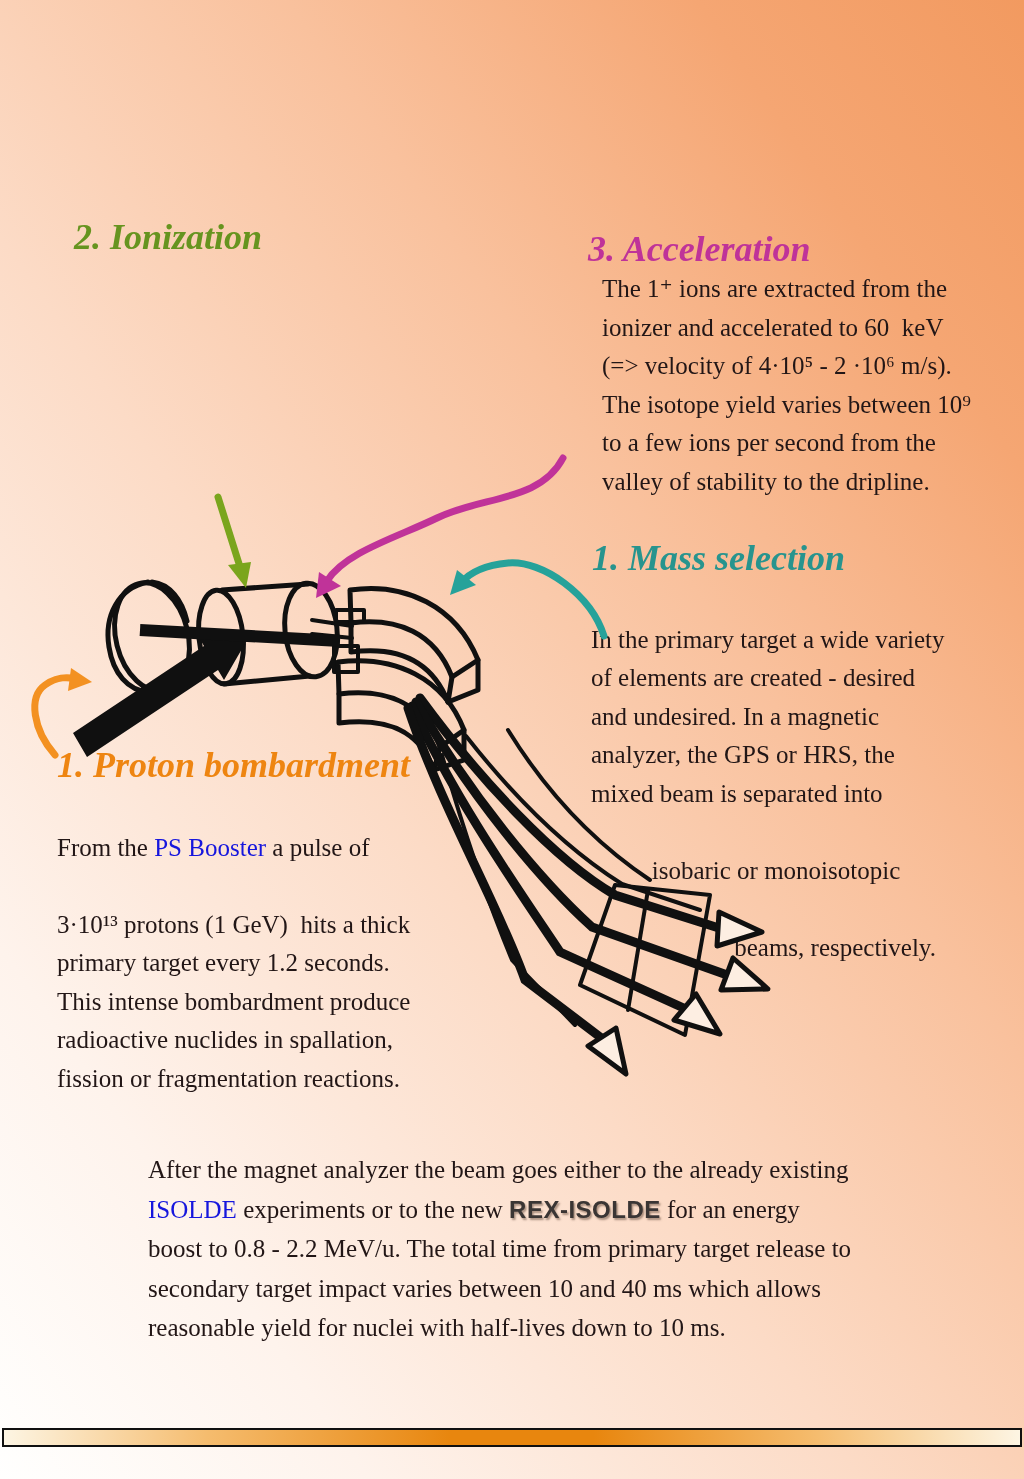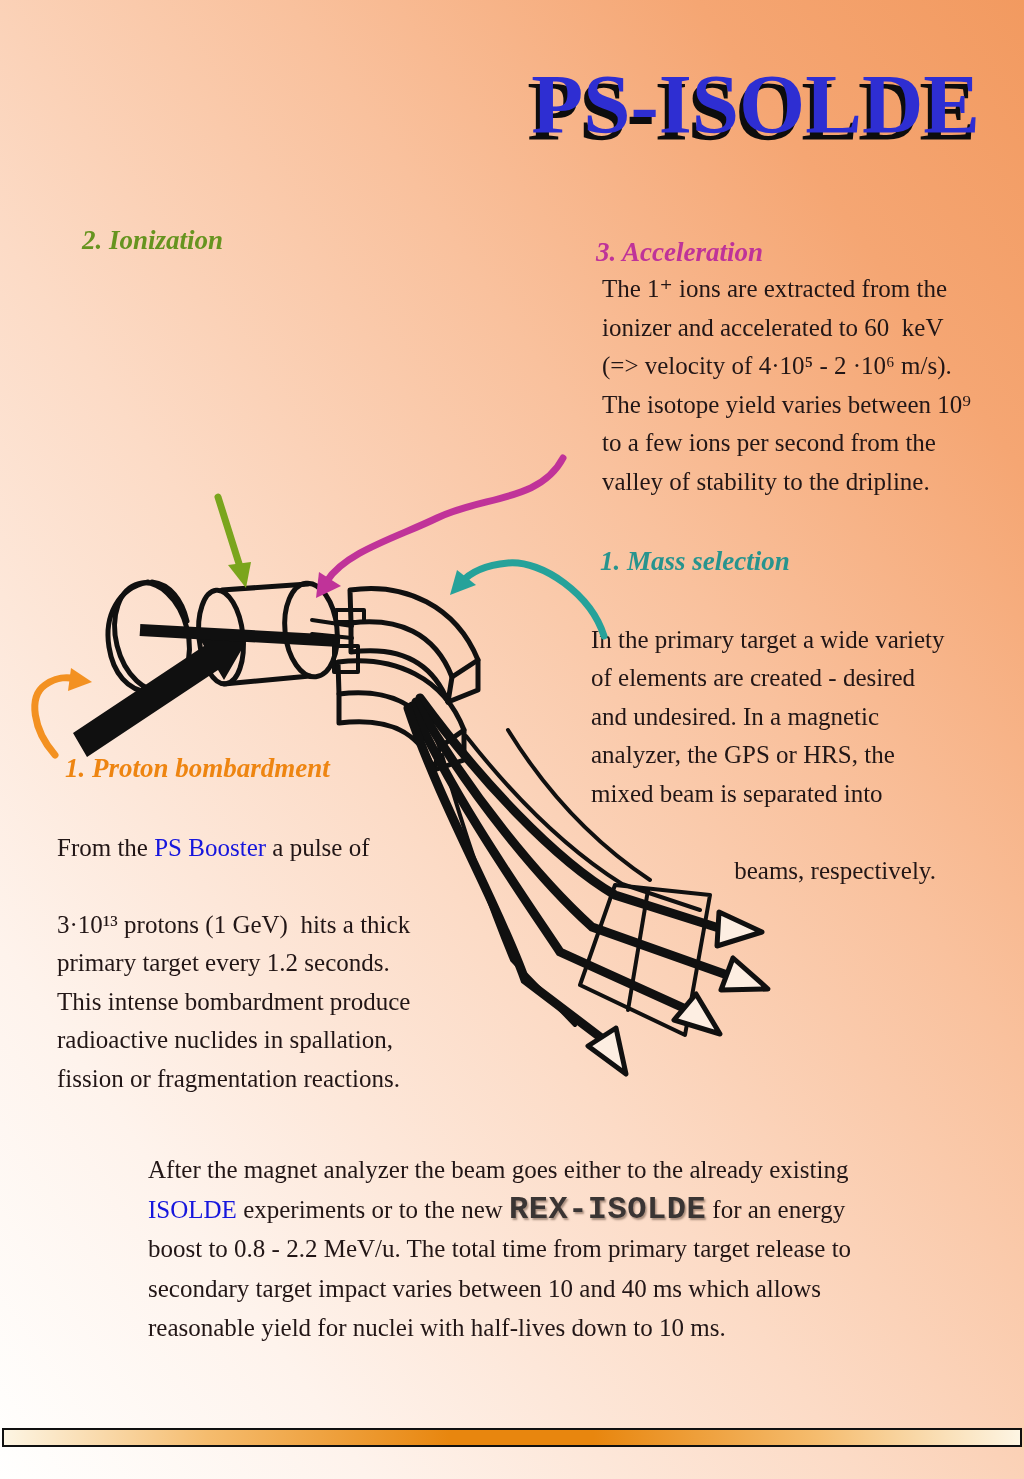--- a/index.html
+++ b/index.html
@@ -10,78 +10,78 @@
     font-family:"Liberation Serif","DejaVu Serif",serif;
     color:#221616;
   }
   .title{
     position:absolute;top:62px;right:44px;margin:0;
     font-family:"Liberation Serif",serif;font-weight:bold;font-size:85px;line-height:1;
     color:#2e2ed2;letter-spacing:0px;white-space:nowrap;
     text-shadow:-4px 7px 0 #0d0d0d;
   }
   .heading{
-    position:absolute;margin:8px;
-    font-style:italic;font-weight:bold;font-size:27px;line-height:1.2;white-space:nowrap;
+    position:absolute;margin:0;
+    font-style:italic;font-weight:bold;font-size:36px;line-height:1.2;white-space:nowrap;
   }
   .h-ionization{left:74px;top:216px;color:#66941f;}
   .h-acceleration{left:588px;top:228px;color:#bf3399;}
   .h-mass{left:592px;top:537px;color:#27948e;}
   .h-proton{left:57px;top:744px;color:#ee8511;}
   .body{
     position:absolute;font-size:25px;line-height:38.5px;white-space:pre-line;
   }
   .b-ionization{left:68px;top:260px;width:430px;}
   .b-acceleration{left:582px;top:270px;width:440px;margin-left:20px;}
   .b-mass{left:591px;top:582px;width:400px;}
   .b-proton{left:57px;top:790px;width:440px;}
   .line-centered{text-align:center;padding-right:30px;}
   .line-right{text-align:right;padding-right:55px;}
   .footer-para{
     position:absolute;left:148px;top:1150px;width:800px;
     font-size:25px;line-height:39.5px;white-space:pre-line;
   }
   .link-blue{color:#1616dd;font-weight:normal;}
   .rex{
-    font-family:Liberation Mono, monospace;
-    font-weight:700;font-size:32px;color:#3a3534;letter-spacing:0.5px;
+    font-family:Liberation Sans, sans-serif;
+    font-weight:700;font-size:24px;color:#3a3534;letter-spacing:0.5px;
     text-shadow:1.5px 1.5px 2px rgba(100,75,60,0.55);
   }
   .diagram{position:absolute;left:0;top:440px;width:820px;height:680px;}
   .bottom-bar{
     position:absolute;left:2px;right:2px;top:1428px;height:15px;
     border:2px solid #101010;
     background:linear-gradient(to right,
       #fdf5e3 0%, #f5bc6e 20%, #e8860e 44%, #e8860e 58%, #f5bc6e 80%, #fdf5e3 100%);
   }
 </style>
 </head>
 <body>
 
 <div class="slide">
 
-  <h1 class="title">PS-ISOLDE</h1>
 
   <h2 class="heading h-ionization">2. Ionization</h2>
 
   <h2 class="heading h-acceleration">3. Acceleration</h2>
   <div class="body b-acceleration">The 1⁺ ions are extracted from the
 ionizer and accelerated to 60 &nbsp;keV
 (=&gt; velocity of 4·10⁵ - 2 ·10⁶ m/s).
 The isotope yield varies between 10⁹
 to a few ions per second from the
 valley of stability to the dripline.</div>
 
   <h2 class="heading h-mass">1. Mass selection</h2>
   <div class="body b-mass">
     <div>In the primary target a wide variety
 of elements are created - desired
 and undesired. In a magnetic
 analyzer, the GPS or HRS, the
 mixed beam is separated into</div>
+    <div class="line-centered">isobaric or monoisotopic</div>
     <div class="line-right">beams, respectively.</div>
   </div>
 
   <h2 class="heading h-proton">1. Proton bombardment</h2>
   <div class="body b-proton">
     <div><span>From the </span><span class="link-blue">PS Booster</span><span> a pulse of</span></div>
     <div>3·10¹³ protons (1 GeV) &nbsp;hits a thick
 primary target every 1.2 seconds.
 This intense bombardment produce
 radioactive nuclides in spallation,

